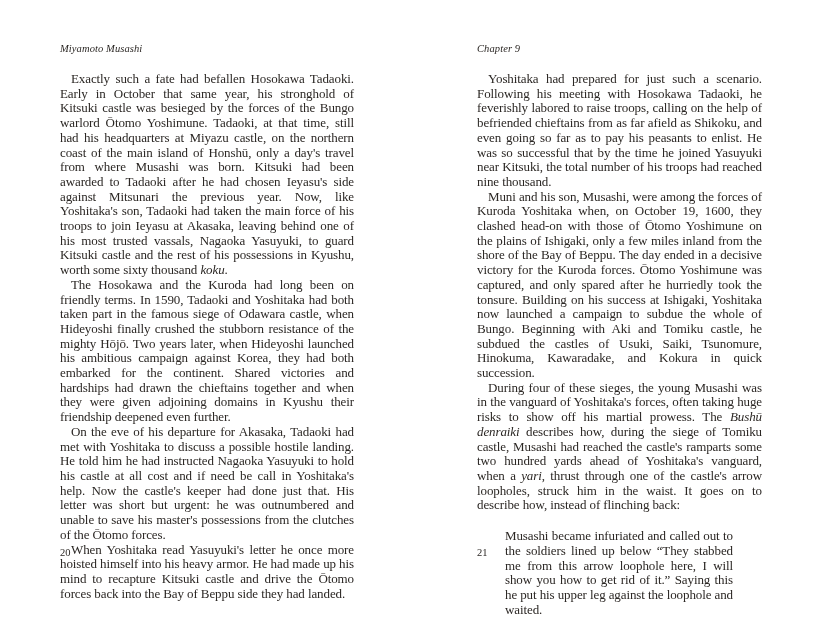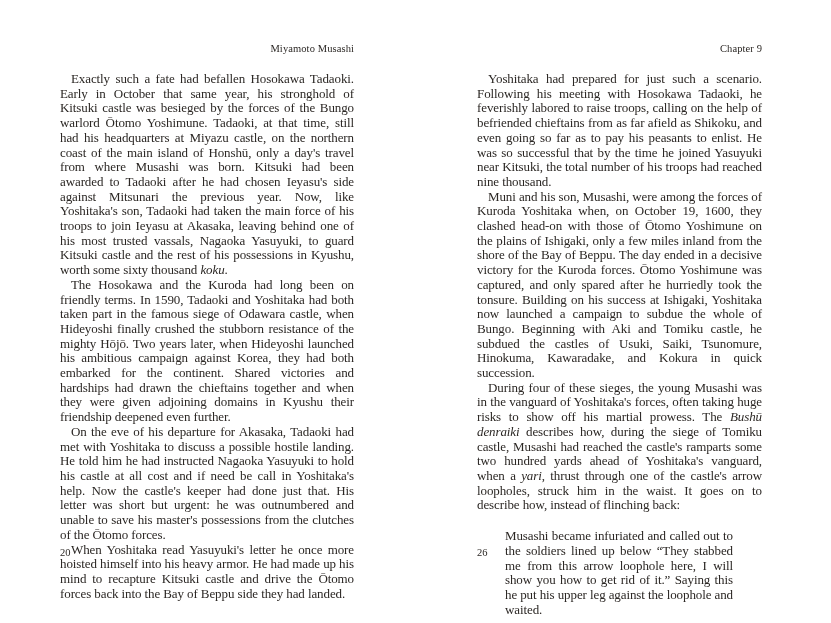--- a/index.html
+++ b/index.html
@@ -26,21 +26,22 @@
     height: 623px;
   }
   .page-left  { left: 60px;  width: 294px; }
   .page-right { left: 477px; width: 285px; }
 
   .running-head {
     position: absolute;
     top: 43px;
     left: 0;
     width: 100%;
-    text-align: right;
+    text-align: left;
+    font-style: italic;
     font-size: 10.5px;
     line-height: 12px;
     letter-spacing: 0.1px;
     color: var(--ink);
   }
   .body-text {
     position: absolute;
     top: 72px;
     left: 0;
     width: 100%;
@@ -97,16 +98,16 @@
     <div class="body-text">
       <div>
           <p><span>Yoshitaka had prepared for just such a scenario. Following his meeting with Hosokawa Tadaoki, he feverishly labored to raise troops, calling on the help of befriended chieftains from as far afield as Shikoku, and even going so far as to pay his peasants to enlist. He was so successful that by the time he joined Yasuyuki near Kitsuki, the total number of his troops had reached nine thousand.</span></p>
           <p><span>Muni and his son, Musashi, were among the forces of Kuroda Yoshitaka when, on October 19, 1600, they clashed head-on with those of Ōtomo Yoshimune on the plains of Ishigaki, only a few miles inland from the shore of the Bay of Beppu. The day ended in a decisive victory for the Kuroda forces. Ōtomo Yoshimune was captured, and only spared after he hurriedly took the tonsure. Building on his success at Ishigaki, Yoshitaka now launched a campaign to subdue the whole of Bungo. Beginning with Aki and Tomiku castle, he subdued the castles of Usuki, Saiki, Tsunomure, Hinokuma, Kawaradake, and Kokura in quick succession.</span></p>
           <p><span>During four of these sieges, the young Musashi was in the vanguard of Yoshitaka's forces, often taking huge risks to show off his martial prowess. The </span><i>Bushū denraiki</i><span> describes how, during the siege of Tomiku castle, Musashi had reached the castle's ramparts some two hundred yards ahead of Yoshitaka's vanguard, when a </span><i>yari</i><span>, thrust through one of the castle's arrow loopholes, struck him in the waist. It goes on to describe how, instead of flinching back:</span></p>
         </div>
       <blockquote class="quote">
           <p><span>Musashi became infuriated and called out to the soldiers lined up below “They stabbed me from this arrow loophole here, I will show you how to get rid of it.” Saying this he put his upper leg against the loophole and waited.</span></p>
         </blockquote>
     </div>
-    <div class="page-number">26</div>
+    <div class="page-number">21</div>
   </section>
 
 </div>
 
 </body></html>

